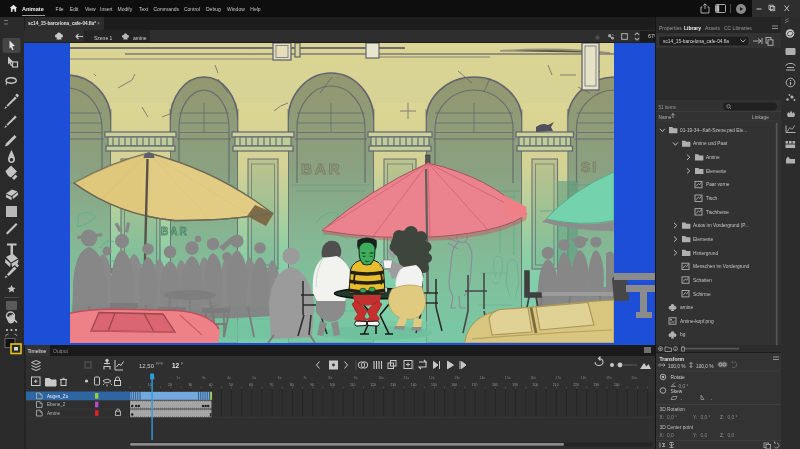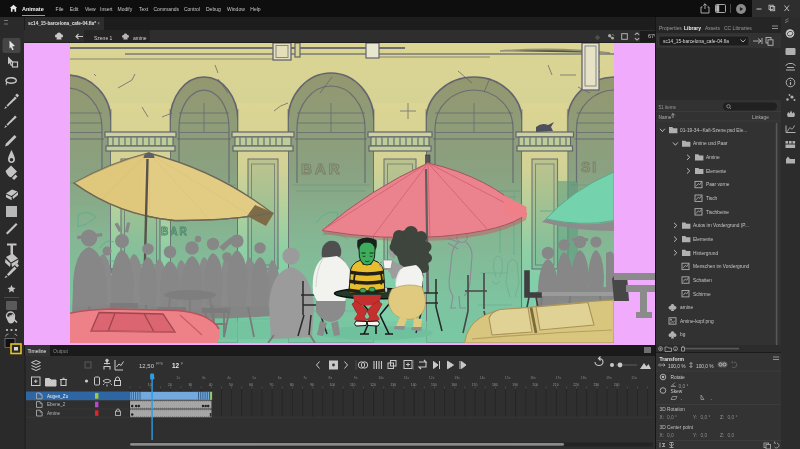--- a/index.html
+++ b/index.html
@@ -11,21 +11,21 @@
 #menubar .mi{position:absolute;top:6px;}
 
 #tabbar{left:24px;top:17px;width:631px;height:13px;background:#1d1d1d;}
 #doctab{left:1px;top:0;width:79px;height:13px;background:#2d2d2d;color:#e2e2e2;font-size:4.6px;font-weight:bold;line-height:13px;padding-left:3px;white-space:nowrap;}
 
 #editbar{left:24px;top:30px;width:631px;height:13px;background:#2e2e2e;border-bottom:1px solid #1f1f1f;}
 .ebtxt{position:absolute;top:4.5px;font-size:5px;color:#cfcfcf;}
 
 #tools{left:0;top:17px;width:24px;height:432px;background:#2a2a2a;}
 
-#canvas{left:24px;top:43px;width:631px;height:305px;background:#f0abfc;overflow:hidden;}
+#canvas{left:24px;top:43px;width:631px;height:305px;background:#1d4ed8;overflow:hidden;}
 
 #tl{left:24px;top:345px;width:631px;height:104px;background:#2c2c2c;}
 
 #rp{left:655px;top:17px;width:126px;height:432px;background:#323232;border-left:1px solid #151515;}
 
 #strip{left:781px;top:17px;width:19px;height:432px;background:#2c2c2c;}
 </style>
 </head>
 <body>
 <div id="app">

